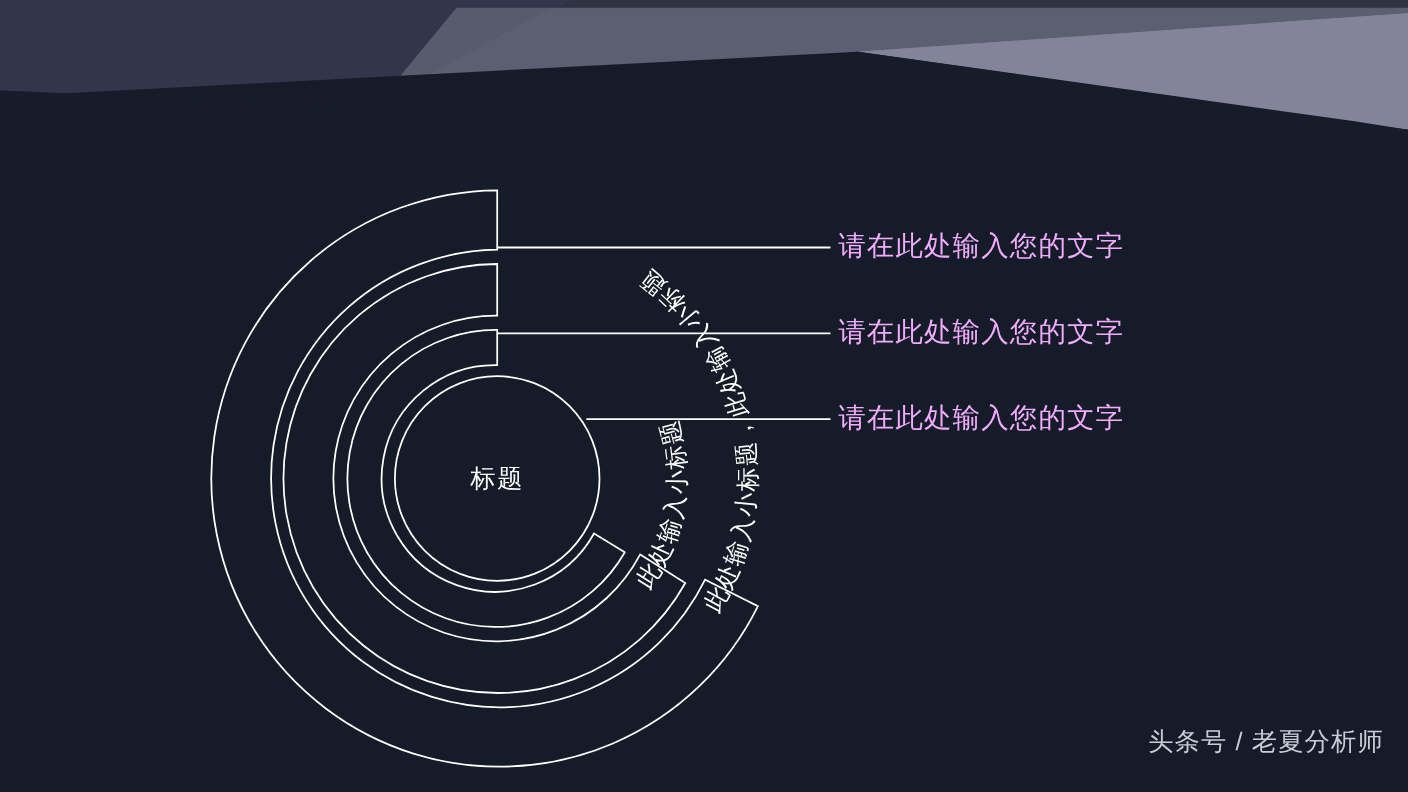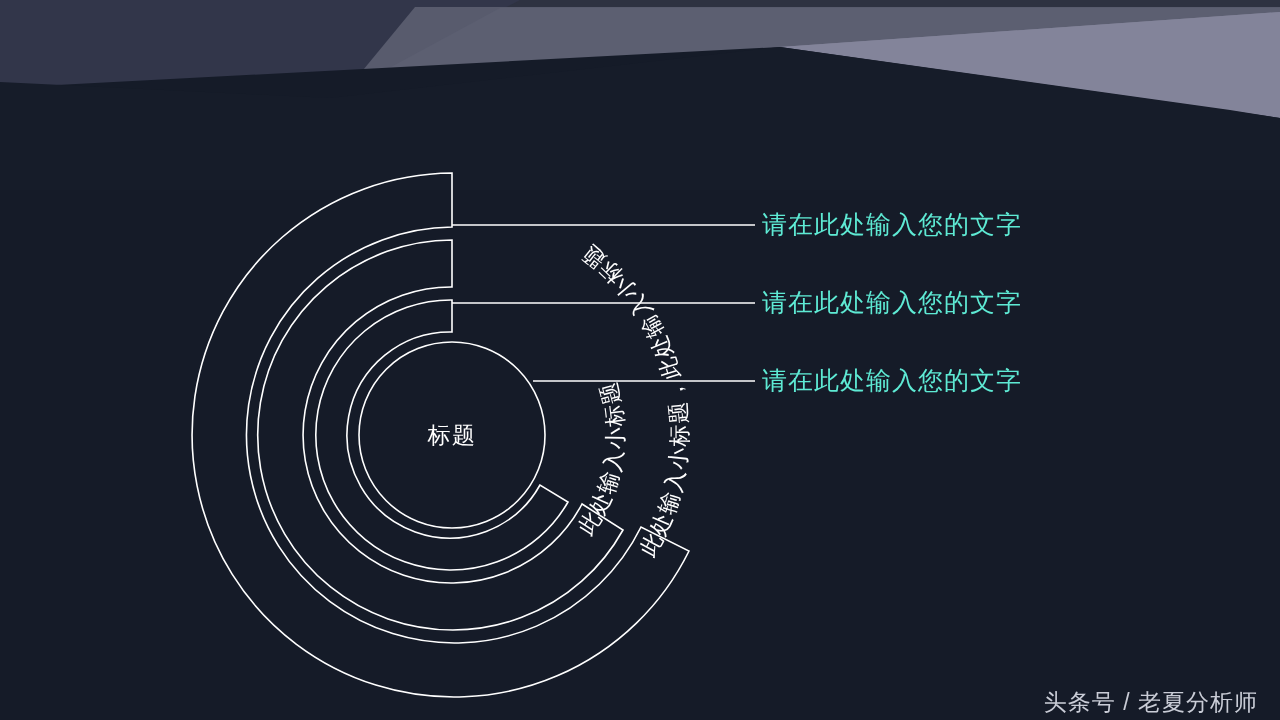--- a/index.html
+++ b/index.html
@@ -22,31 +22,31 @@
     top: 0;
     width: 1280px;
     height: 720px;
   }
   #bg-decor { z-index: 1; }
   #diagram  { z-index: 2; }
 
   .label-text {
     position: absolute;
     z-index: 3;
-    color: #5eead4;
+    color: #f0abfc;
     font-size: 25px;
     line-height: 1;
     letter-spacing: 1px;
     white-space: nowrap;
   }
   .watermark {
     position: absolute;
     z-index: 3;
     right: 22px;
-    bottom: 2px;
+    bottom: 30px;
     color: #c9ccd6;
     font-size: 23px;
     letter-spacing: 1px;
     white-space: nowrap;
   }
 </style>
 </head>
 <body>
 
 <div id="slide">

